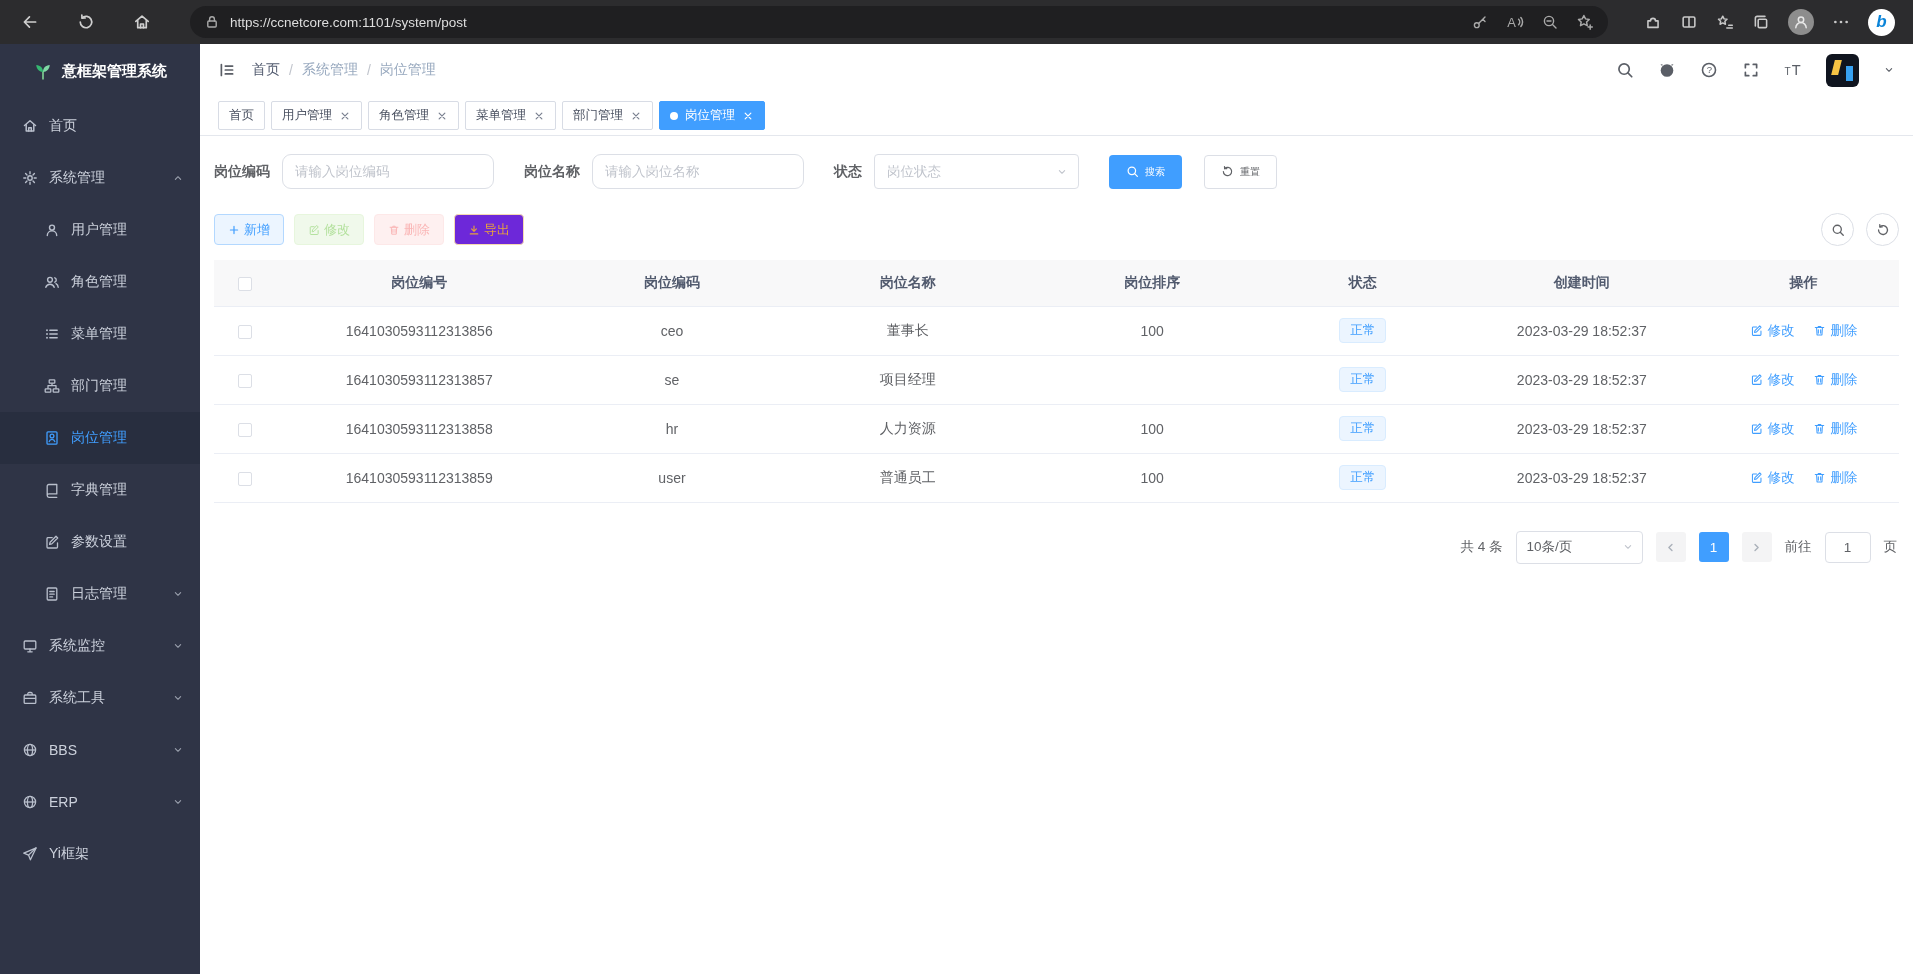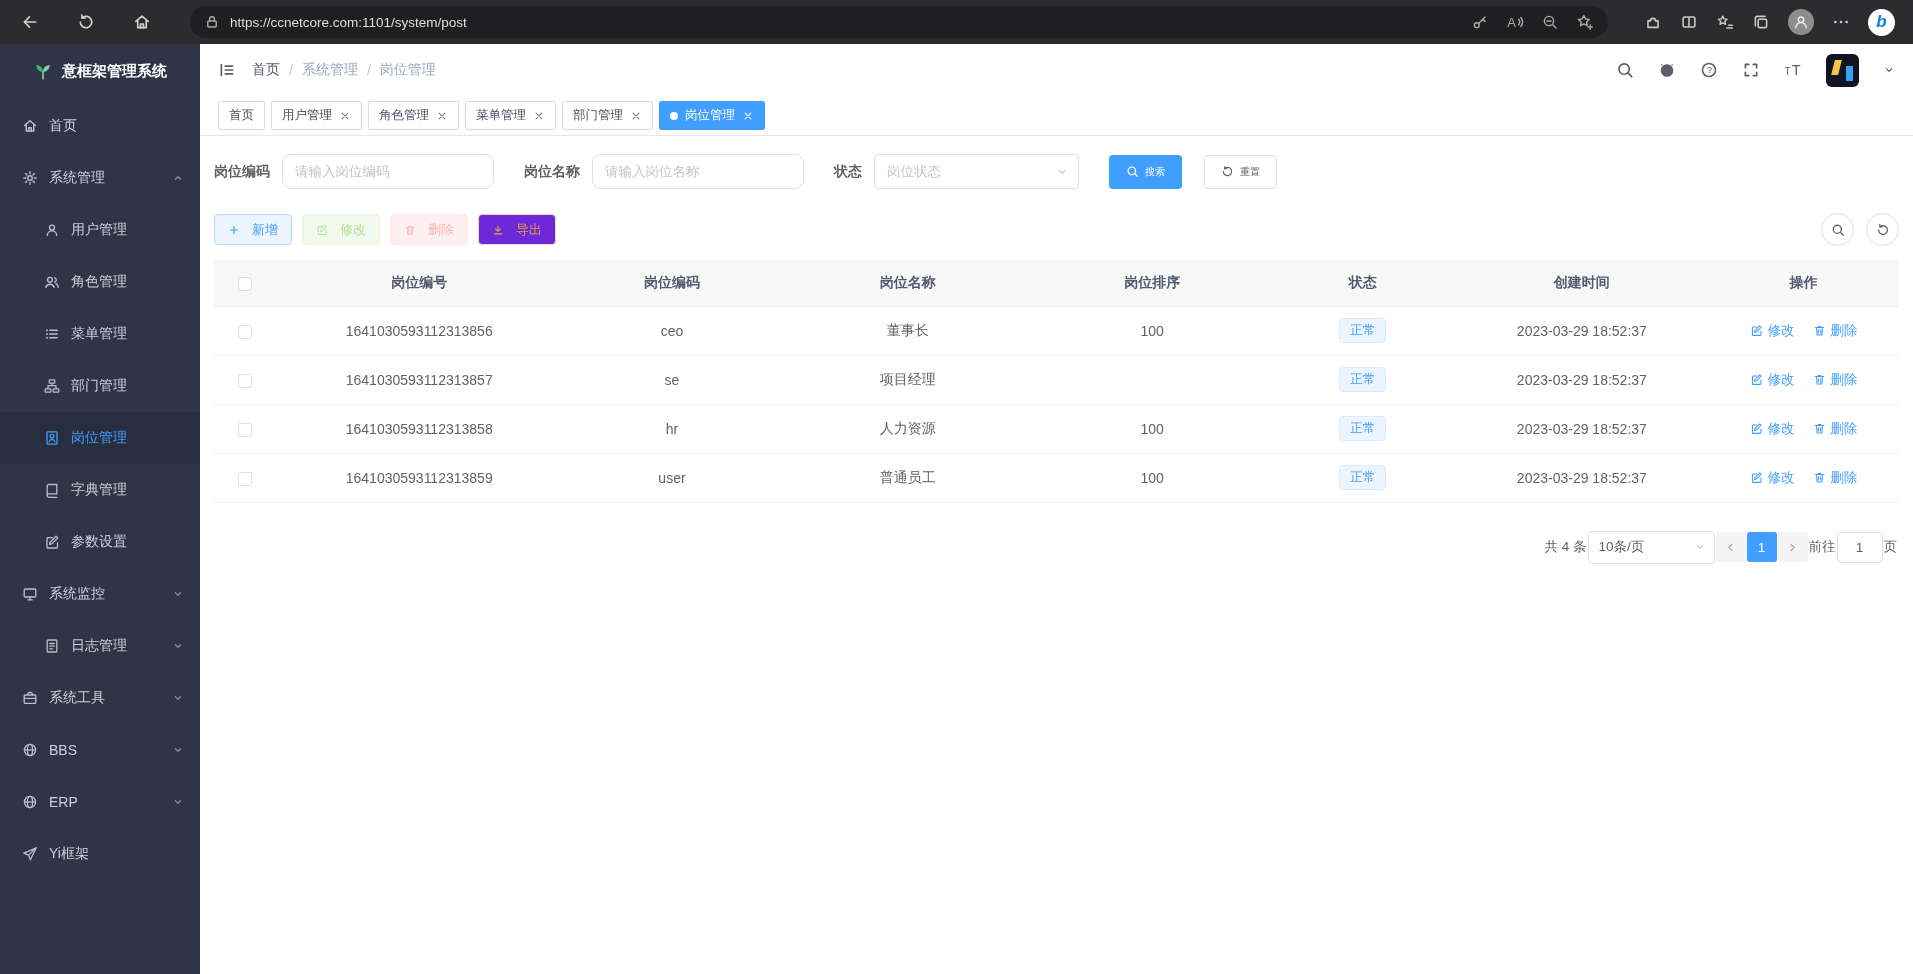--- a/index.html
+++ b/index.html
@@ -66,37 +66,37 @@
   .flabel{font-weight:bold;color:#606266;margin-right:12px;font-size:14px;white-space:nowrap}
   .tinput{width:212px;height:35px;border:1px solid #dcdfe6;border-radius:9px;padding:0 12px;font-size:13.5px;color:#606266;background:#fff}
   .tinput::placeholder{color:#c0c4cc}
   .fselect{width:205px;height:35px;border:1px solid #dcdfe6;border-radius:4px;display:flex;align-items:center;justify-content:space-between;padding:0 10px 0 12px;color:#c0c4cc;font-size:13.5px;background:#fff;cursor:pointer}
   .fselect .ic{color:#c0c4cc}
   .btn{height:34px;border-radius:4px;display:inline-flex;align-items:center;gap:6px;padding:0 16px;font-size:10px;border:1px solid transparent}
   .btn-primary{background:#409eff;color:#fff}
   .btn-plain{border-color:#dcdfe6;color:#606266;background:#fff;margin-left:22px}
 
   .toolbar{margin-top:24px;display:flex;align-items:center;gap:10px}
-  .btn-sm{height:31px;padding:0 13px;font-size:13px;border-radius:4px;display:inline-flex;align-items:center;gap:12px}
+  .btn-sm{height:31px;padding:0 13px;font-size:13px;border-radius:4px;display:inline-flex;align-items:center;gap:4px}
   .b-add{background:#ecf5ff;border:1px solid #b3d8ff;color:#409eff}
   .b-edit{background:#f0f9eb;border:1px solid #e7f6dd;color:#b3e19d;cursor:not-allowed}
   .b-del{background:#fef0f0;border:1px solid #fde8e8;color:#fab6b6;cursor:not-allowed}
   .b-exp{background:#6d28d9;border:1px solid #f5dab1;color:#e6a23c}
   .circle-btns{margin-left:auto;display:flex;gap:12px}
   .cbtn{width:33px;height:33px;border-radius:50%;border:1px solid #dcdfe6;display:flex;align-items:center;justify-content:center;color:#606266;background:#fff}
 
   table{width:100%;border-collapse:collapse;margin-top:14px;table-layout:fixed}
   th{height:46px;background:#f8f8f9;color:#515a6e;font-weight:bold;font-size:14px;border-bottom:1px solid #ebeef5;text-align:center;white-space:nowrap}
   td{height:49px;border-bottom:1px solid #ebeef5;font-size:14px;color:#606266;text-align:center;white-space:nowrap}
   .checkbox{width:14px;height:14px;border:1px solid #dcdfe6;border-radius:2px;display:inline-block;background:#fff;cursor:pointer;vertical-align:middle}
   .tag{display:inline-block;padding:0 10px;height:25px;line-height:23px;background:#ecf5ff;border:1px solid #d9ecff;color:#409eff;border-radius:4px;font-size:12.5px}
   .ops{display:flex;justify-content:center;gap:18px}
   .link{color:#409eff;display:inline-flex;align-items:center;gap:5px;cursor:pointer;font-size:13.5px;text-decoration:none}
 
-  .pager{margin-top:28px;display:flex;align-items:center;justify-content:flex-end;gap:1px;font-size:13.5px;color:#606266;padding-right:2px}
+  .pager{margin-top:28px;display:flex;align-items:center;justify-content:flex-end;gap:13px;font-size:13.5px;color:#606266;padding-right:2px}
   .psel{width:127px;height:33px;border:1px solid #dcdfe6;border-radius:4px;display:flex;align-items:center;justify-content:space-between;padding:0 8px 0 10px;color:#606266;cursor:pointer;background:#fff}
   .psel .ic{color:#c0c4cc}
   .pbtn{min-width:30px;height:30px;border-radius:3px;background:#f4f4f5;color:#aab0b9;display:flex;align-items:center;justify-content:center}
   .pbtn.active{background:#409eff;color:#fff;font-size:13.5px}
   .goto-input{width:46px;height:31px;border:1px solid #dcdfe6;border-radius:4px;text-align:center;font-size:13.5px;color:#606266}
 </style>
 </head>
 <body>
 
 <svg width="0" height="0" style="position:absolute">
@@ -476,34 +476,34 @@
               <use href="#i-book"></use>
             </svg>
           <span>字典管理</span>
         </div>
         <div class="mi child">
           <svg class="ic">
               <use href="#i-edit"></use>
             </svg>
           <span>参数设置</span>
         </div>
-        <div class="mi">
-          <svg class="ic">
-              <use href="#i-monitor"></use>
-            </svg>
-          <span>系统监控</span>
+        <div class="mi child">
+          <svg class="ic">
+              <use href="#i-doc"></use>
+            </svg>
+          <span>日志管理</span>
           <svg class="ic ic12 caret">
               <use href="#i-caret"></use>
             </svg>
         </div>
-        <div class="mi child">
-          <svg class="ic">
-              <use href="#i-doc"></use>
-            </svg>
-          <span>日志管理</span>
+        <div class="mi">
+          <svg class="ic">
+              <use href="#i-monitor"></use>
+            </svg>
+          <span>系统监控</span>
           <svg class="ic ic12 caret">
               <use href="#i-caret"></use>
             </svg>
         </div>
         <div class="mi">
           <svg class="ic">
               <use href="#i-tools"></use>
             </svg>
           <span>系统工具</span>
           <svg class="ic ic12 caret">

